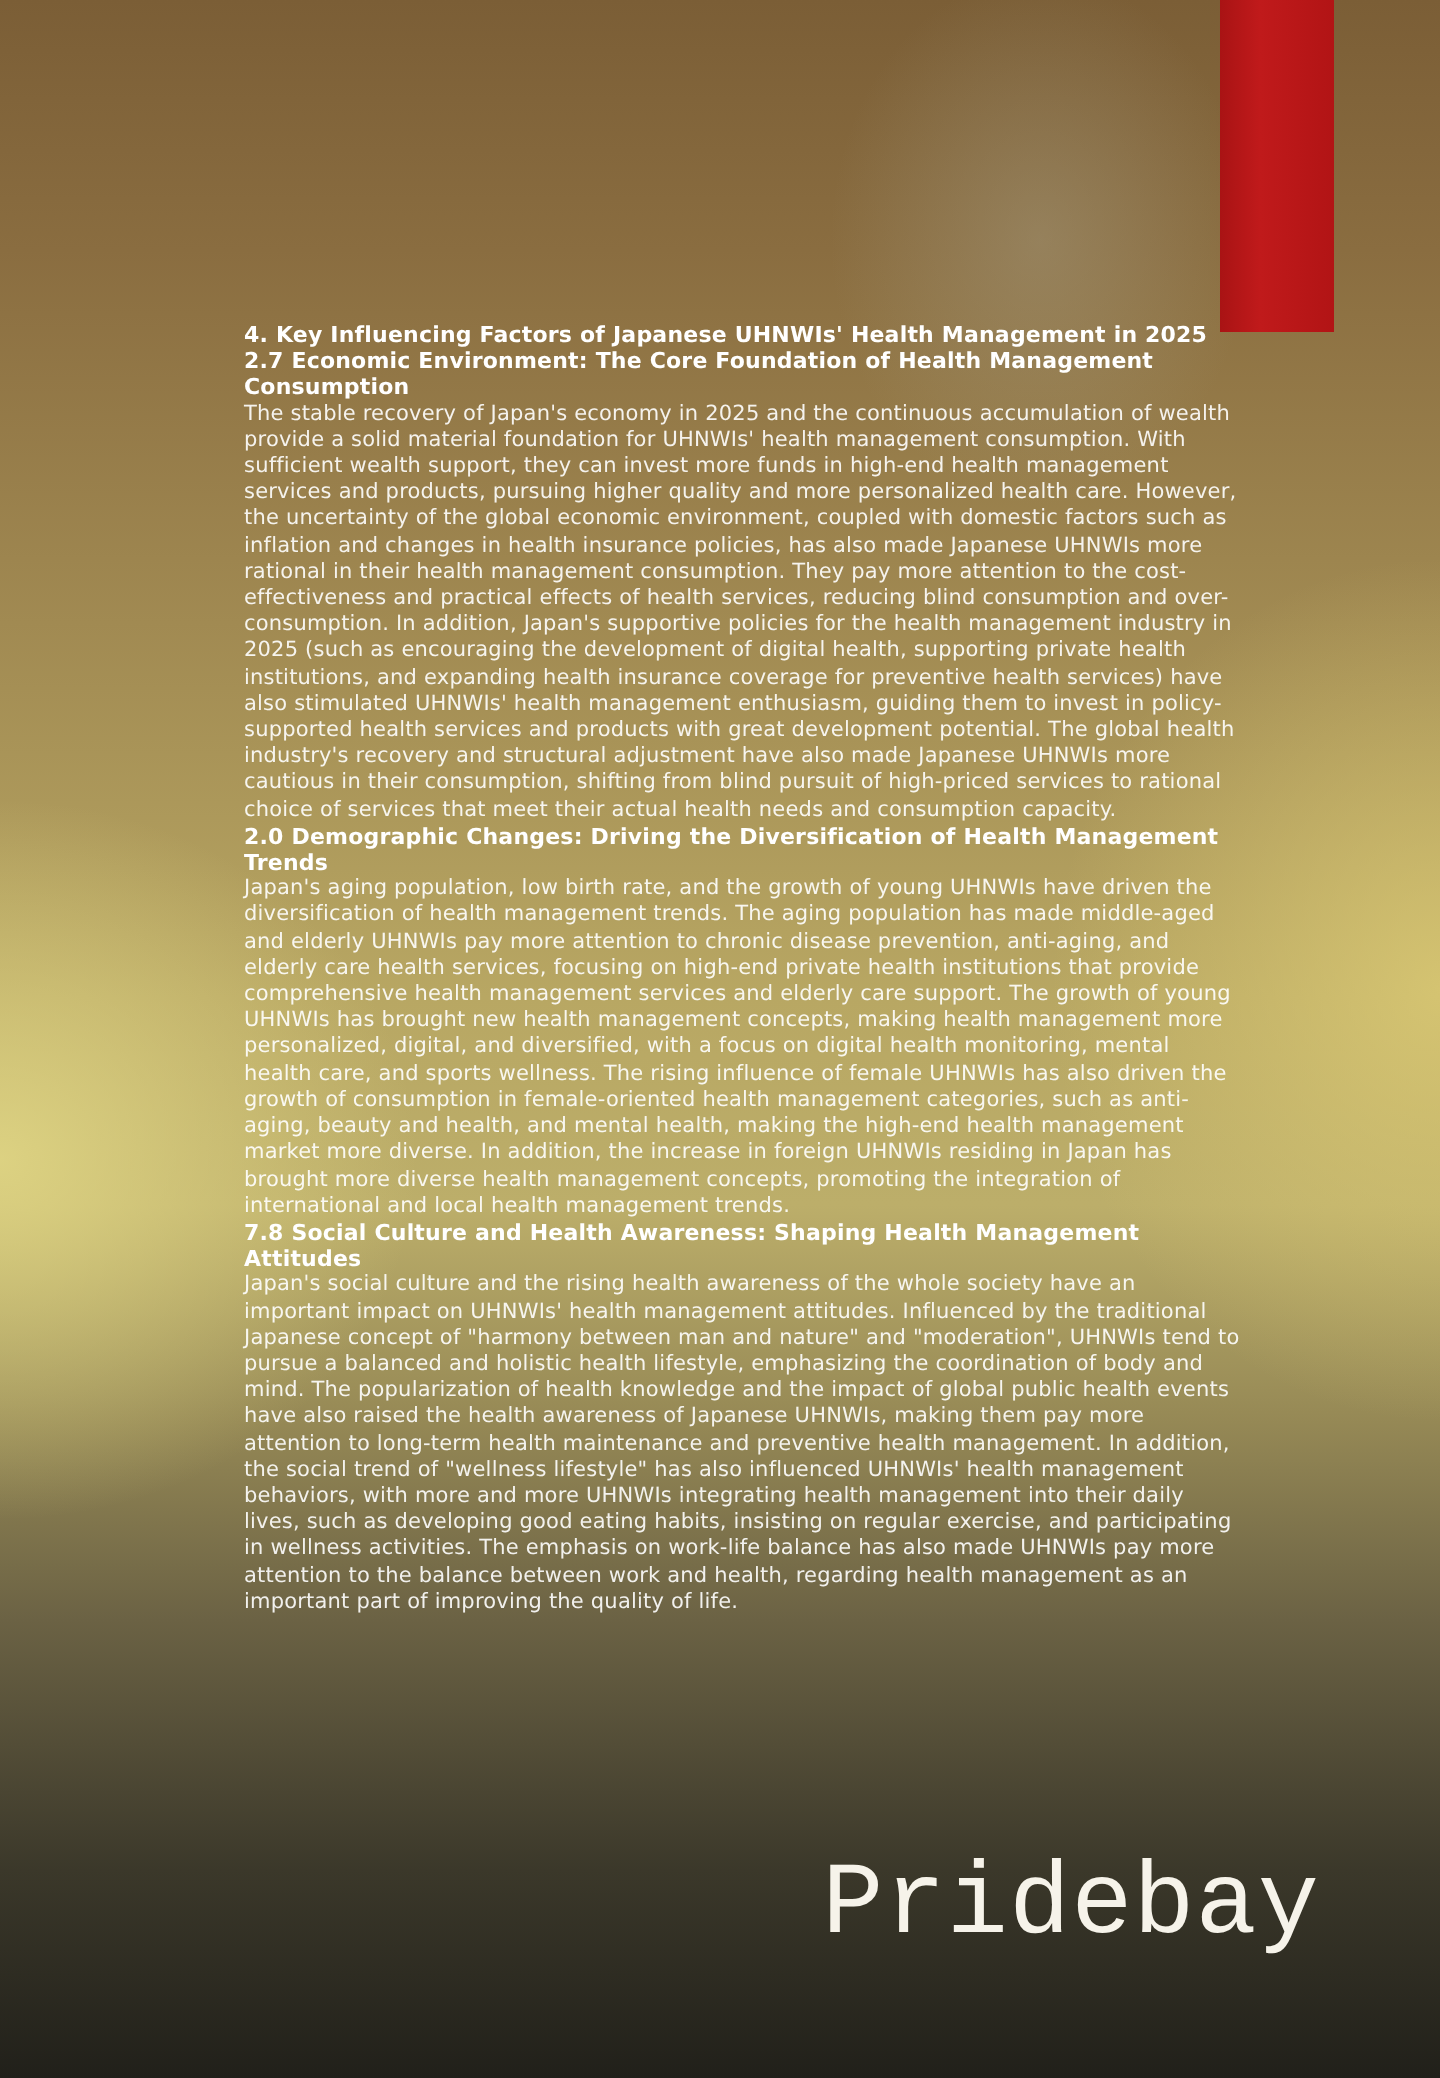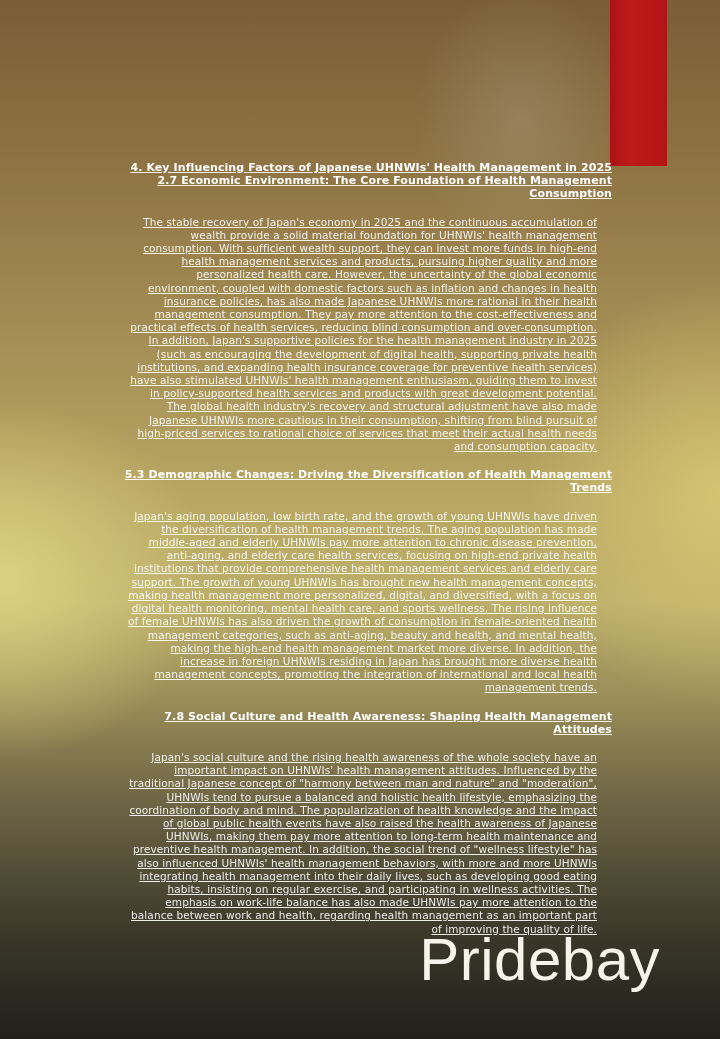--- a/index.html
+++ b/index.html
@@ -30,44 +30,43 @@
   .red-bar {
     position: absolute;
     left: 610px;
     top: 0;
     width: 57px;
     height: 166px;
     background: linear-gradient(90deg, #a91314 0%, #c01a1b 35%, #b21415 100%);
   }
   .content {
     position: absolute;
-    left: 112px;
+    left: 122px;
     top: 161px;
     width: 500px;
     color: rgba(255,255,255,0.90);
     font-size: 10.5px;
     line-height: 13.2px;
     letter-spacing: 0.1px;
-    text-align: right;
-    text-decoration: underline;
+    text-align: left;
   }
   .content .heading {
     color: #ffffff;
     font-weight: bold;
     font-size: 11px;
   }
   .content .body {
-    margin: 15px;
+    margin: 0;
   }
   .logo {
     position: absolute;
     right: 60px;
     top: 925px;
-    font-family: Liberation Sans, sans-serif;
-    font-size: 60px;
+    font-family: Liberation Mono, monospace;
+    font-size: 51px;
     font-weight: 400;
     color: #f6f3ea;
     letter-spacing: 0.5px;
   }
 </style>
 </head>
 <body>
 
 <div class="slide">
 
@@ -75,21 +74,21 @@
 
   <div class="content">
     <div class="heading">4. Key Influencing Factors of Japanese UHNWIs' Health Management in 2025</div>
 
     <div>
       <div class="heading">2.7 Economic Environment: The Core Foundation of Health Management Consumption</div>
       <p class="body">The stable recovery of Japan's economy in 2025 and the continuous accumulation of wealth provide a solid material foundation for UHNWIs' health management consumption. With sufficient wealth support, they can invest more funds in high-end health management services and products, pursuing higher quality and more personalized health care. However, the uncertainty of the global economic environment, coupled with domestic factors such as inflation and changes in health insurance policies, has also made Japanese UHNWIs more rational in their health management consumption. They pay more attention to the cost-effectiveness and practical effects of health services, reducing blind consumption and over-consumption. In addition, Japan's supportive policies for the health management industry in 2025 (such as encouraging the development of digital health, supporting private health institutions, and expanding health insurance coverage for preventive health services) have also stimulated UHNWIs' health management enthusiasm, guiding them to invest in policy-supported health services and products with great development potential. The global health industry's recovery and structural adjustment have also made Japanese UHNWIs more cautious in their consumption, shifting from blind pursuit of high-priced services to rational choice of services that meet their actual health needs and consumption capacity.</p>
     </div>
 
     <div>
-      <div class="heading">5.3 Demographic Changes: Driving the Diversification of Health Management Trends</div>
+      <div class="heading">2.0 Demographic Changes: Driving the Diversification of Health Management Trends</div>
       <p class="body">Japan's aging population, low birth rate, and the growth of young UHNWIs have driven the diversification of health management trends. The aging population has made middle-aged and elderly UHNWIs pay more attention to chronic disease prevention, anti-aging, and elderly care health services, focusing on high-end private health institutions that provide comprehensive health management services and elderly care support. The growth of young UHNWIs has brought new health management concepts, making health management more personalized, digital, and diversified, with a focus on digital health monitoring, mental health care, and sports wellness. The rising influence of female UHNWIs has also driven the growth of consumption in female-oriented health management categories, such as anti-aging, beauty and health, and mental health, making the high-end health management market more diverse. In addition, the increase in foreign UHNWIs residing in Japan has brought more diverse health management concepts, promoting the integration of international and local health management trends.</p>
     </div>
 
     <div>
       <div class="heading">7.8 Social Culture and Health Awareness: Shaping Health Management Attitudes</div>
       <p class="body">Japan's social culture and the rising health awareness of the whole society have an important impact on UHNWIs' health management attitudes. Influenced by the traditional Japanese concept of "harmony between man and nature" and "moderation", UHNWIs tend to pursue a balanced and holistic health lifestyle, emphasizing the coordination of body and mind. The popularization of health knowledge and the impact of global public health events have also raised the health awareness of Japanese UHNWIs, making them pay more attention to long-term health maintenance and preventive health management. In addition, the social trend of "wellness lifestyle" has also influenced UHNWIs' health management behaviors, with more and more UHNWIs integrating health management into their daily lives, such as developing good eating habits, insisting on regular exercise, and participating in wellness activities. The emphasis on work-life balance has also made UHNWIs pay more attention to the balance between work and health, regarding health management as an important part of improving the quality of life.</p>
     </div>
   </div>
 
   <div class="logo">Pridebay</div>

